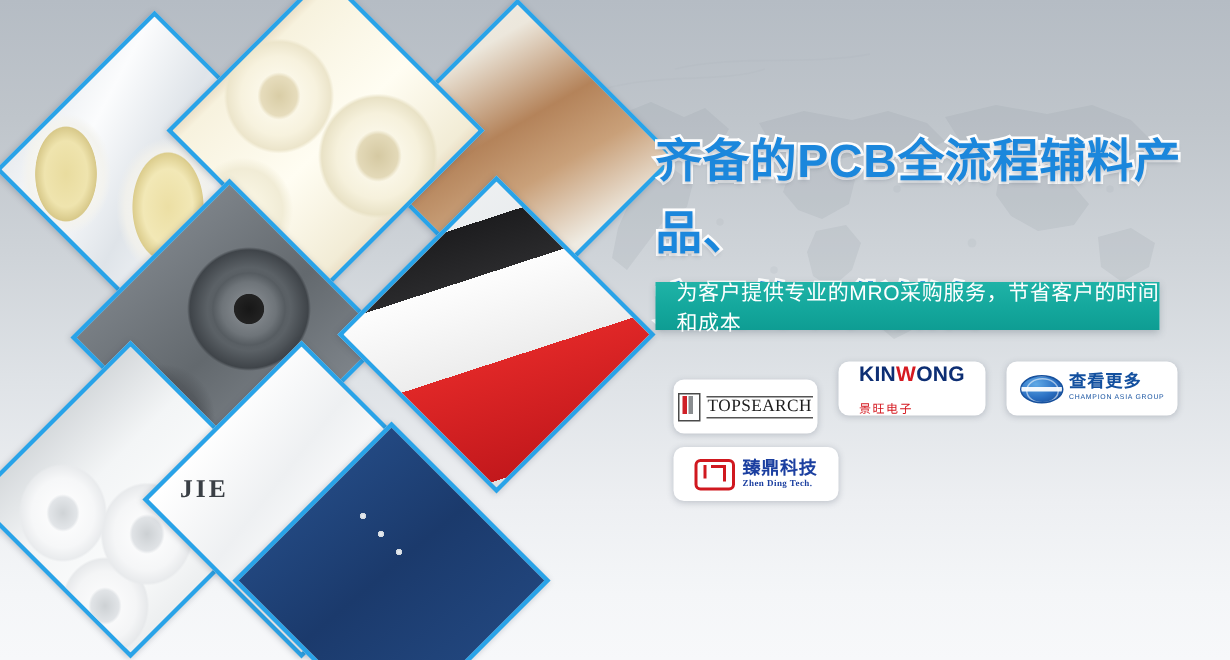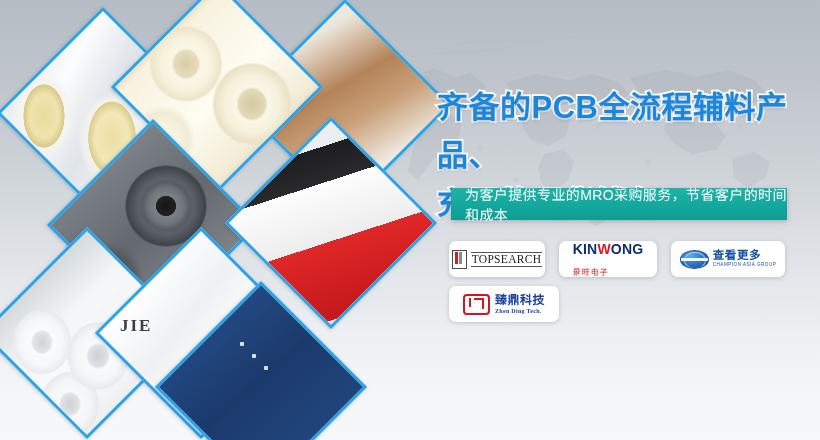--- a/index.html
+++ b/index.html
@@ -123,39 +123,39 @@
   .headline{
     position:absolute;left:437px;top:84px;width:380px;
     font-size:31px;font-weight:700;line-height:48px;
     color:#1b87dc;letter-spacing:.5px;
     -webkit-text-stroke:3.5px #ffffff;
     paint-order:stroke fill;
     text-shadow:0 2px 3px rgba(110,120,132,.45);
     white-space:pre-line;
   }
   .subbar{
-    position:absolute;left:451px;top:188px;width:336px;height:32px;
+    position:absolute;left:437px;top:188px;width:336px;height:32px;
     background:linear-gradient(180deg,#1fb3a7 0%,#14a79c 55%,#0e9d93 100%);
     box-shadow:0 2px 5px rgba(70,90,100,.30);
     display:flex;align-items:center;
   }
   .subbar span{
     color:#ffffff;font-size:14px;letter-spacing:.4px;padding-left:14px;
   }
 
   
   .logos{position:absolute;left:449px;top:241px;width:360px;}
   .logorow{display:flex;gap:14px;margin-bottom:9px;}
   .card{
     background:#ffffff;border-radius:7px;
     box-shadow:0 1px 4px rgba(90,100,115,.30);
     display:flex;align-items:center;justify-content:center;
     height:36px;box-sizing:border-box;
   }
-  .c-top{width:96px;}
+  .c-top{width:96px;margin-top:12px;}
   .c-kin{width:98px;}
   .c-cha{width:114px;}
   .c-zhen{width:110px;}
 
   
   .ts{display:flex;align-items:center;gap:4px;}
   .ts-mark{
     width:13px;height:17px;border:1.3px solid #4a4a4a;background:#fff;
     position:relative;flex:none;
   }

